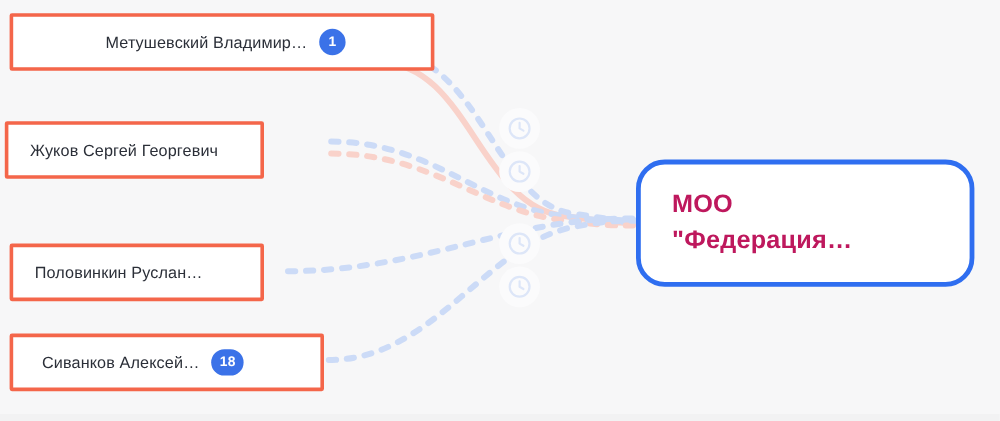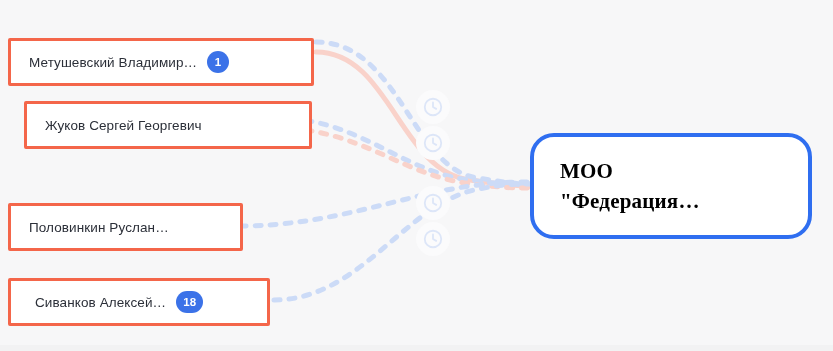--- a/index.html
+++ b/index.html
@@ -67,25 +67,24 @@
     border-radius: 24px;
     display: flex;
     flex-direction: column;
     justify-content: center;
     padding: 0 26px;
     z-index: 5;
   }
   .org-line {
     font-size: 21px;
     font-weight: bold;
-    color: #000000;
+    color: #be185d;
     line-height: 1.45;
     white-space: nowrap;
     letter-spacing: 0.2px;
-    font-family: Liberation Serif, serif;
   }
   .clock-marker {
     position: absolute;
     width: 34px;
     height: 34px;
     border-radius: 50%;
     background: #fbfbfc;
     display: flex;
     align-items: center;
     justify-content: center;
@@ -112,30 +111,30 @@
     <g id="edge-paths">
         <path d="M 316 52 C 390 52 400 172 470 180 C 500 184 510 186 530 186" fill="none" stroke="#f9d2ca" stroke-width="5" stroke-linecap="round"></path>
         <path d="M 316 42 C 400 42 412 170 478 178 C 505 182 512 184 530 184" fill="none" stroke="#ccdbf7" stroke-width="5" stroke-linecap="round" stroke-dasharray="6 9"></path>
         <path d="M 276 118 C 360 118 400 172 470 180 C 500 184 512 185 530 185" fill="none" stroke="#ccdbf7" stroke-width="5" stroke-linecap="round" stroke-dasharray="6 9"></path>
         <path d="M 276 128 C 362 128 404 178 474 184 C 502 188 514 188 530 188" fill="none" stroke="#f9d2ca" stroke-width="5" stroke-linecap="round" stroke-dasharray="6 9"></path>
         <path d="M 240 226 C 330 226 400 196 470 186 C 500 182 514 182 530 182" fill="none" stroke="#ccdbf7" stroke-width="5" stroke-linecap="round" stroke-dasharray="6 9"></path>
         <path d="M 274 300 C 360 300 404 206 474 190 C 502 184 514 184 530 184" fill="none" stroke="#ccdbf7" stroke-width="5" stroke-linecap="round" stroke-dasharray="6 9"></path>
       </g>
   </svg>
 
-  <div class="person-node" id="node-person-1" style="left: 8px; top: 38px; width: 306px; height: 48px; border-color: rgb(244, 102, 74);">
+  <div class="person-node" id="node-person-1" style="left: 8px; top: 11px; width: 354px; height: 48px; border-color: rgb(244, 102, 74); justify-content: center;">
     <span class="person-label">Метушевский Владимир…</span>
     <span class="count-badge">1</span>
   </div>
 
-  <div class="person-node" id="node-person-2" style="left: 24px; top: 101px; width: 288px; height: 48px; border-color: rgb(244, 102, 74);">
+  <div class="person-node" id="node-person-2" style="left: 4px; top: 101px; width: 216px; height: 48px; border-color: rgb(244, 102, 74);">
     <span class="person-label">Жуков Сергей Георгевич</span>
   </div>
 
-  <div class="person-node" id="node-person-3" style="left: 8px; top: 203px; width: 235px; height: 48px; border-color: rgb(244, 102, 74);">
+  <div class="person-node" id="node-person-3" style="left: 8px; top: 203px; width: 212px; height: 48px; border-color: rgb(244, 102, 74);">
     <span class="person-label">Половинкин Руслан…</span>
   </div>
 
   <div class="person-node" id="node-person-4" style="left: 8px; top: 278px; width: 262px; height: 48px; border-color: rgb(244, 102, 74); padding-left: 24px;">
     <span class="person-label">Сиванков Алексей…</span>
     <span class="count-badge">18</span>
   </div>
 
   <div class="org-node" id="node-org-1" style="left: 530px; top: 133px; width: 282px; height: 106px; border-color: rgb(47, 110, 240);">
     <span class="org-line">МОО</span>

